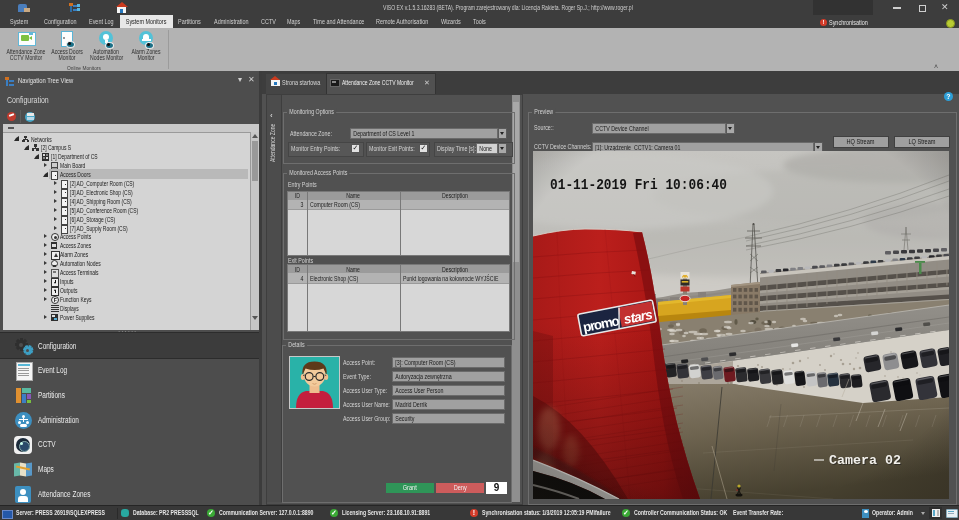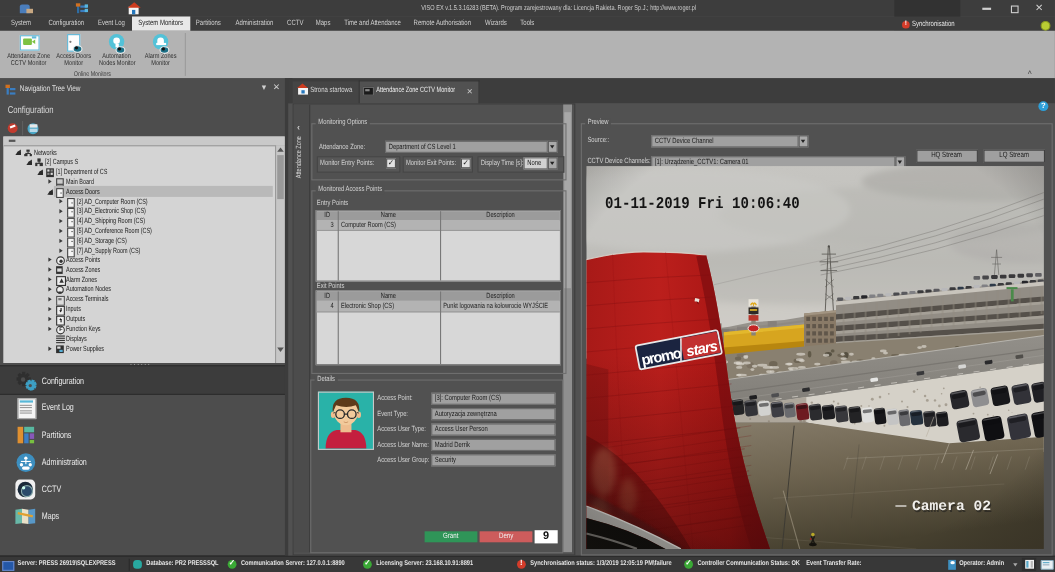--- a/index.html
+++ b/index.html
@@ -363,20 +363,28 @@
         <div class="lbl">CCTV</div>
       </div>
 <div class="navrow" style="top:124.2px;">
         <div class="navico">
           <div class="abs" style="left:6px;top:4px;width:6px;height:13px;background:#68b8a8;transform:skewY(-8deg);"></div>
           <div class="abs" style="left:12px;top:4px;width:6px;height:13px;background:#e8e0c8;transform:skewY(8deg);"></div>
           <div class="abs" style="left:18px;top:4px;width:6px;height:13px;background:#5898c8;transform:skewY(-8deg);"></div>
           <div class="abs" style="left:8px;top:8px;width:14px;height:2px;background:#e0a030;transform:rotate(12deg);"></div>
         </div>
         <div class="lbl">Maps</div>
+      </div>
+<div class="navrow" style="top:149.1px;">
+        <div class="navico">
+          <div class="abs" style="left:7px;top:2px;width:16px;height:17px;background:#3d8fc0;border-radius:2px;"></div>
+          <div class="abs" style="left:12px;top:5px;width:6px;height:6px;background:#fff;border-radius:50%;"></div>
+          <div class="abs" style="left:10px;top:12px;width:10px;height:6px;background:#fff;border-radius:3px 3px 0 0;"></div>
+        </div>
+        <div class="lbl">Attendance Zones</div>
       </div>
 </div>
 <div class="abs" id="statusbar">
 <div class="abs" style="left:2px;top:4px;width:9px;height:7px;background:#2458a8;border:1px solid #6888c8;"></div>
 <div class="sbi" style="left:16px;">Server:  PRESS 26919\SQLEXPRESS</div>
 <div class="abs" style="left:117px;top:2px;width:1px;height:11px;background:#2a2a2a;"></div>
 <div class="abs" style="left:121px;top:3px;width:8px;height:8px;background:#28a8a0;border-radius:40%;"></div>
 <div class="sbi" style="left:133px;">Database: PR2 PRESSSQL</div>
 <div class="chk" style="left:207px;">✓</div>
 <div class="sbi" style="left:219px;">Communication Server: 127.0.0.1:8890</div>

